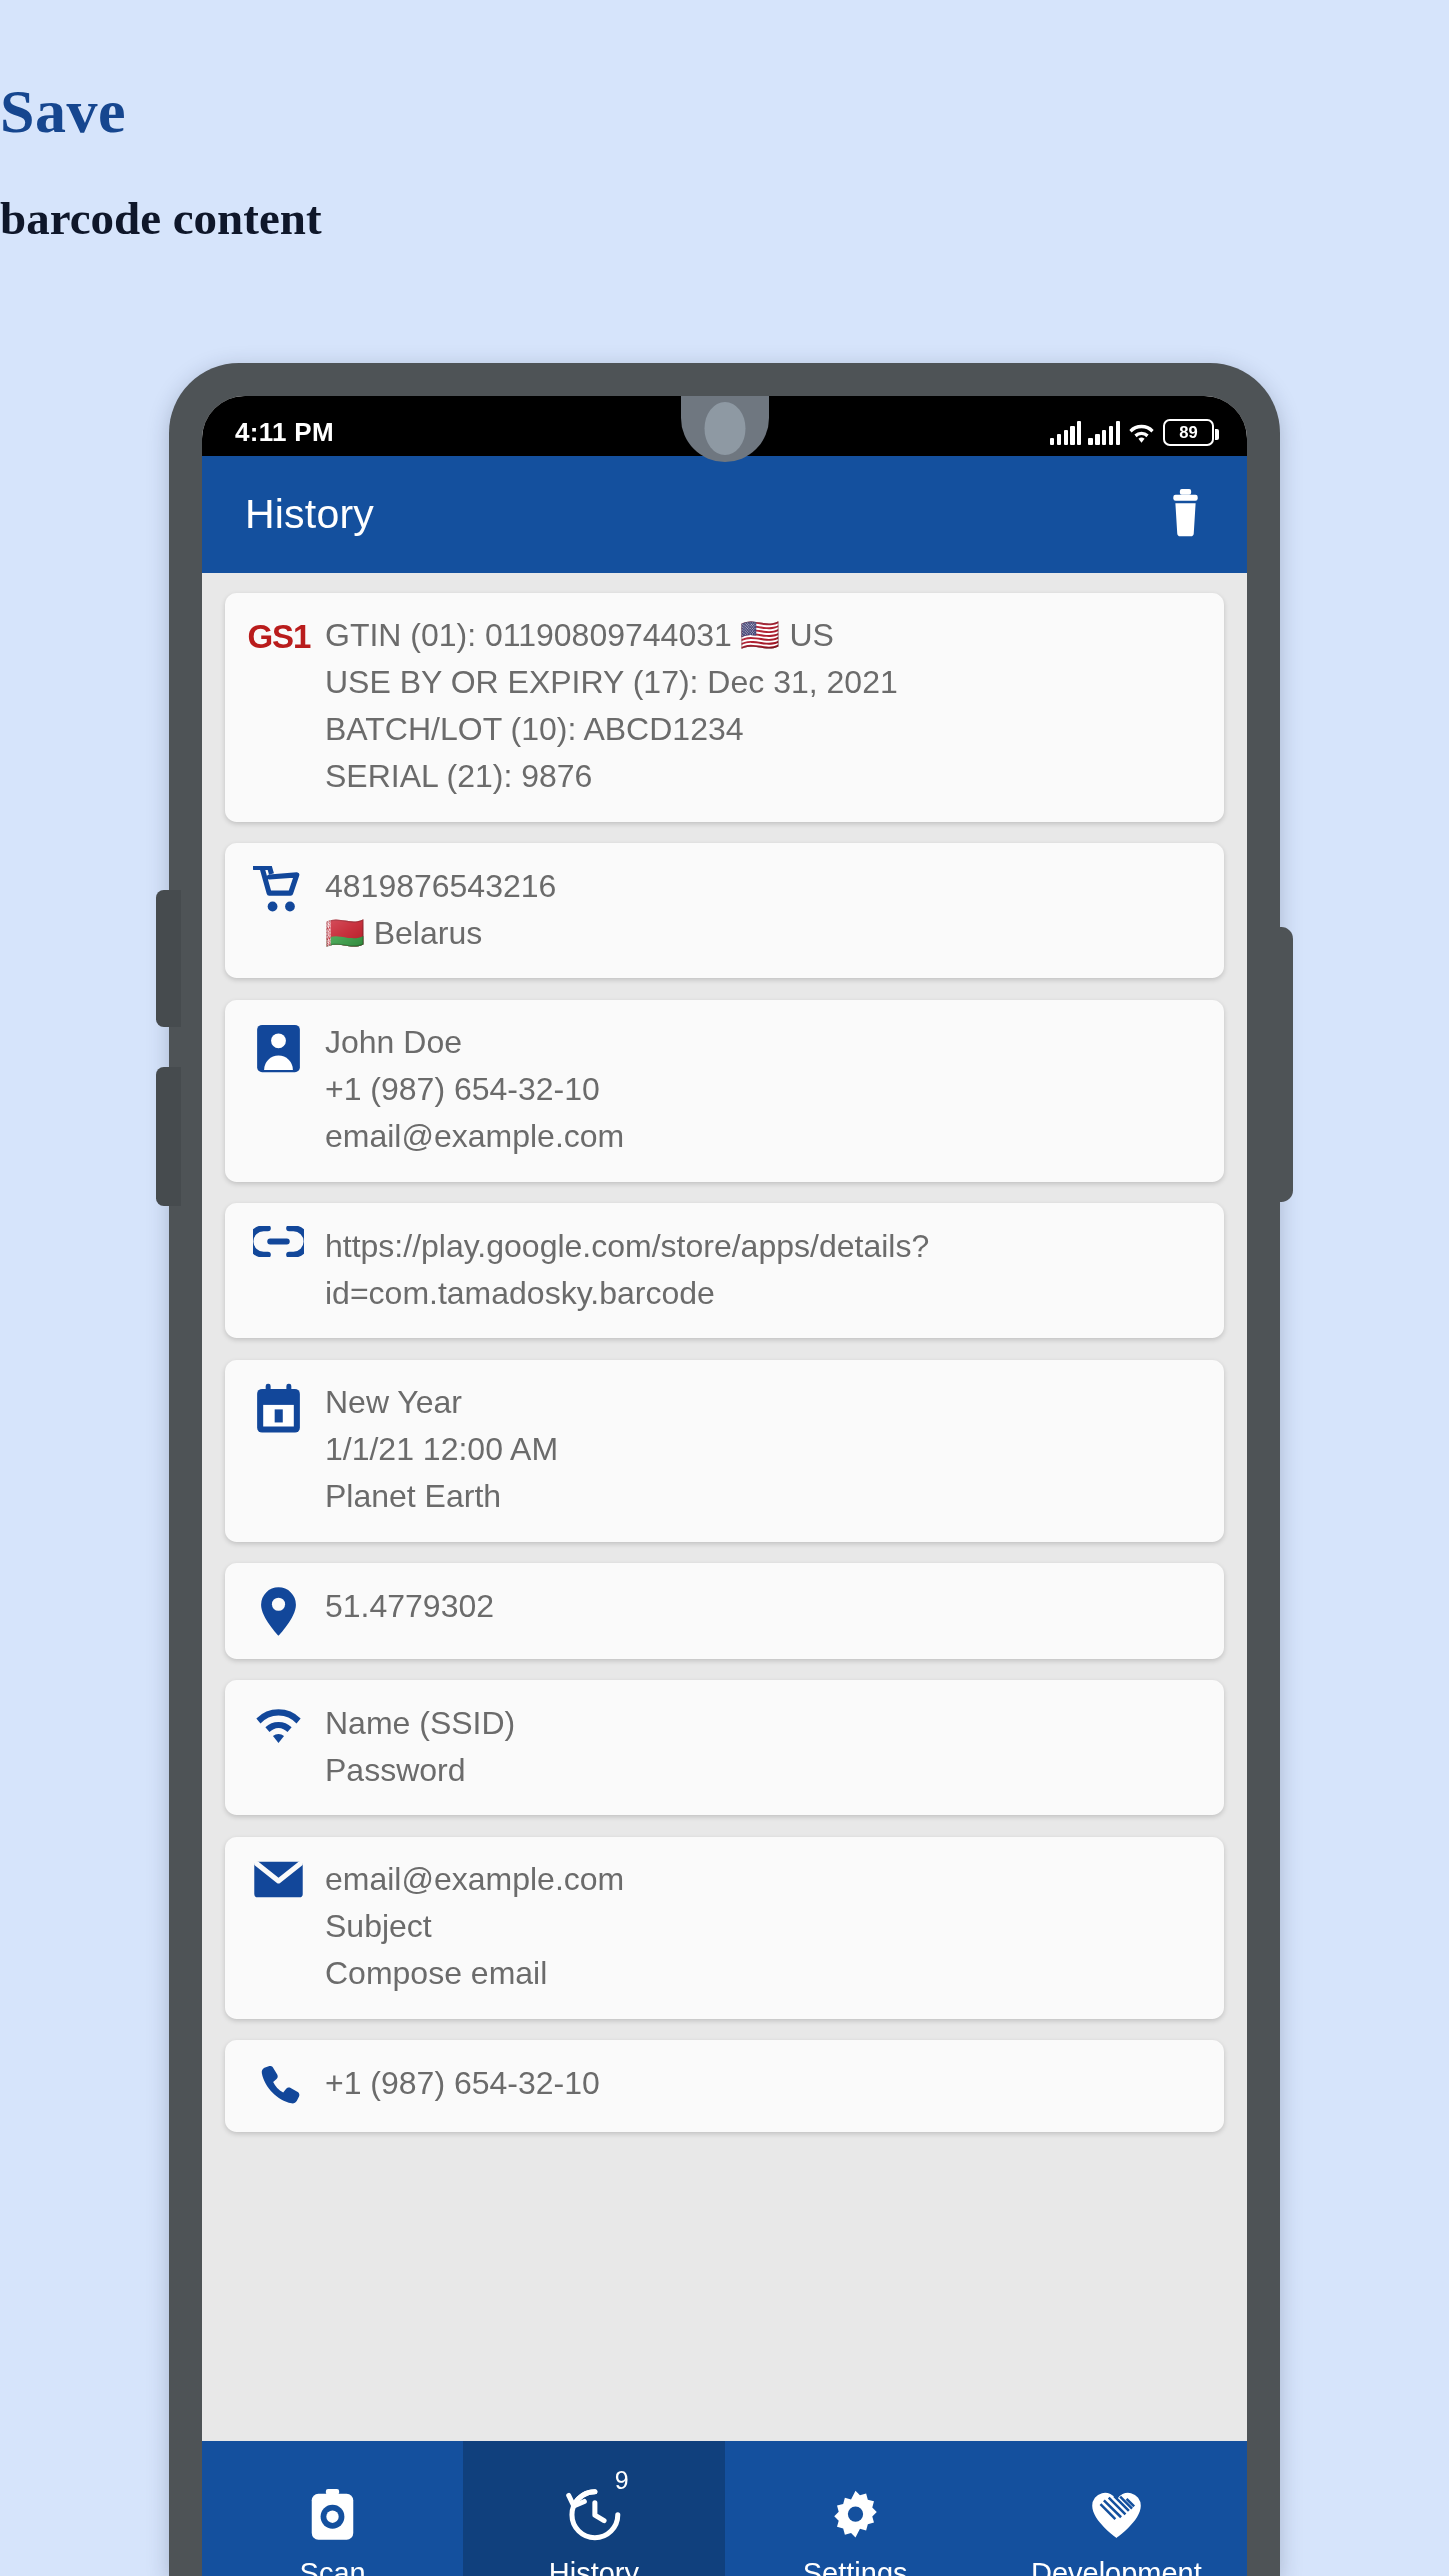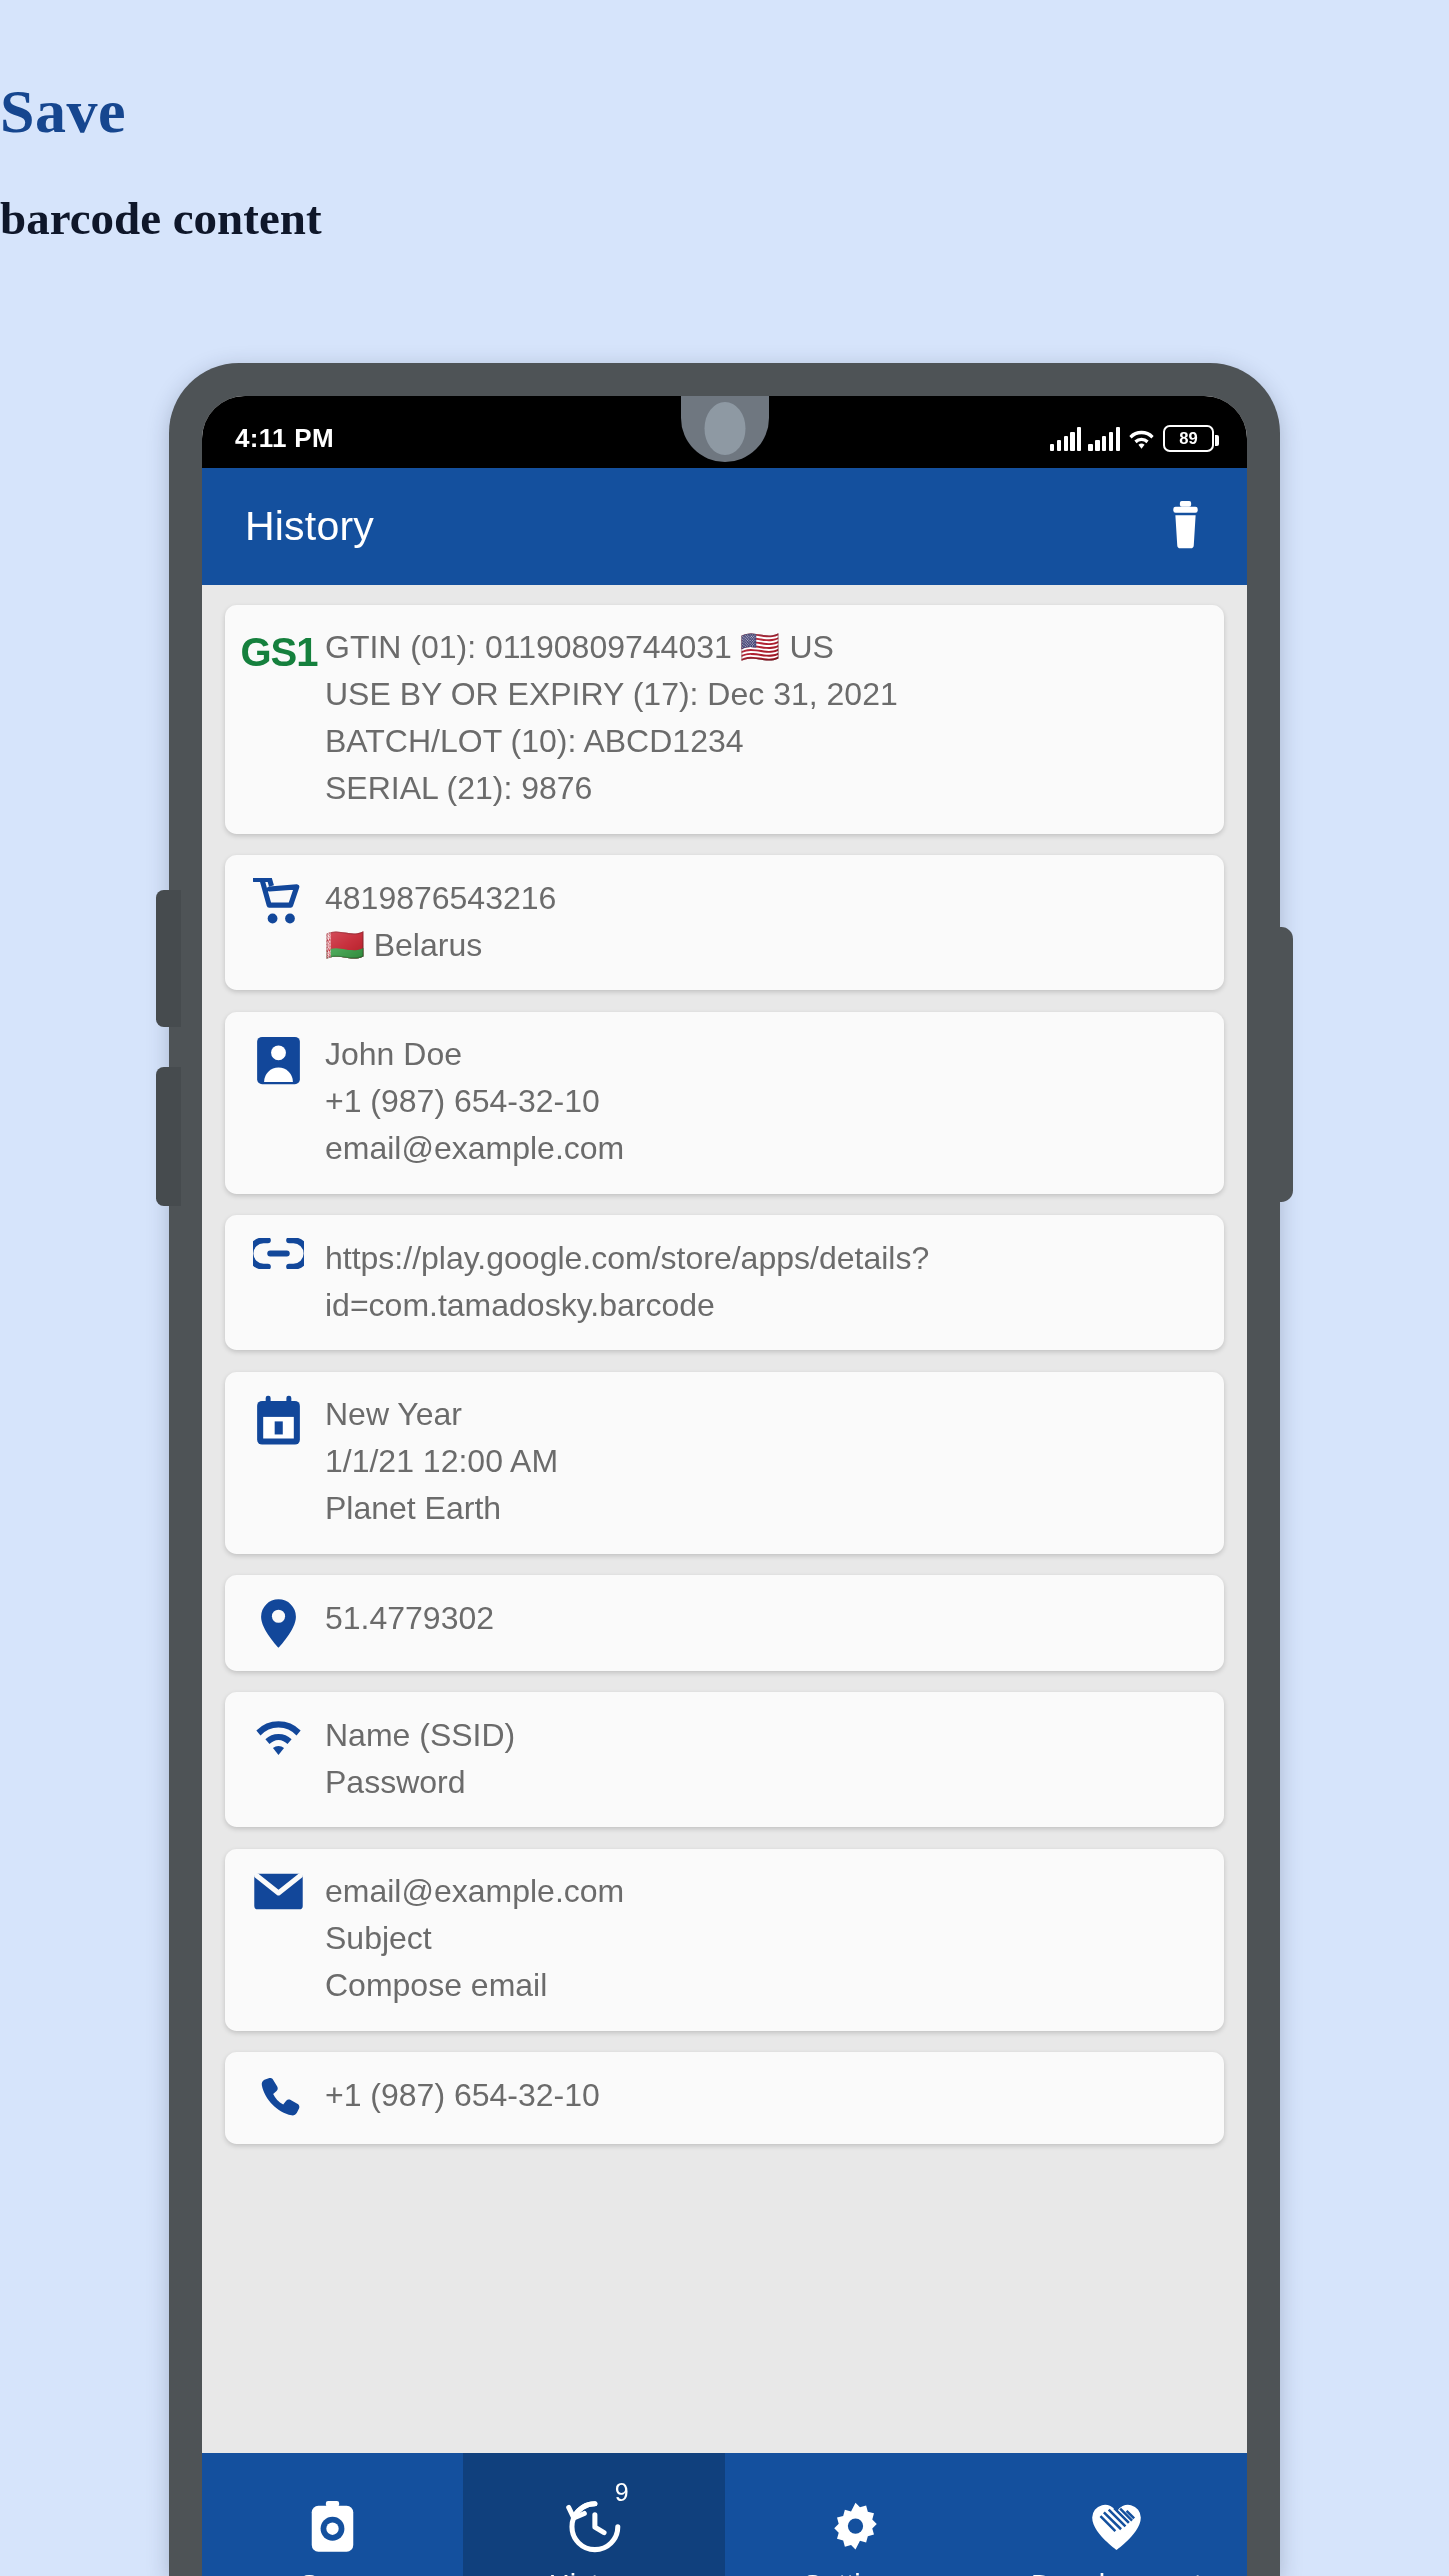--- a/index.html
+++ b/index.html
@@ -70,21 +70,21 @@
     left: 33px; top: 33px;
     width: 1045px; height: 2180px;
     background: #e8e8e8;
     border-radius: 43px 43px 0 0;
     overflow: hidden;
   }
 
   
   .status-bar {
     position: relative;
-    height: 72px;
+    height: 60px;
     background: #000;
     border-radius: 41px 41px 0 0;
     display: flex;
     align-items: center;
     justify-content: space-between;
     padding: 0 33px;
     color: #fff;
   }
   .status-time {
     font-size: 26px; font-weight: 600; letter-spacing: 0.3px;
@@ -169,22 +169,22 @@
   .card-ico {
     flex: 0 0 57px;
     width: 57px;
     display: flex; align-items: flex-start; justify-content: center;
     padding-top: 3.9px;
   }
   .card-ico svg { display:block; }
   .gs1-logo {
     font-family: "Liberation Sans", sans-serif;
     font-weight: 800;
-    font-size: 40px;
-    color: #15803d;
+    font-size: 33px;
+    color: #b91c1c;
     letter-spacing: -1px;
     line-height: 1;
     padding-top: 3.9px;
   }
   .card-lines {
     flex: 1 1 auto;
     padding-left: 17.6px;
     min-width: 0;
   }
   .card-lines .ln {

